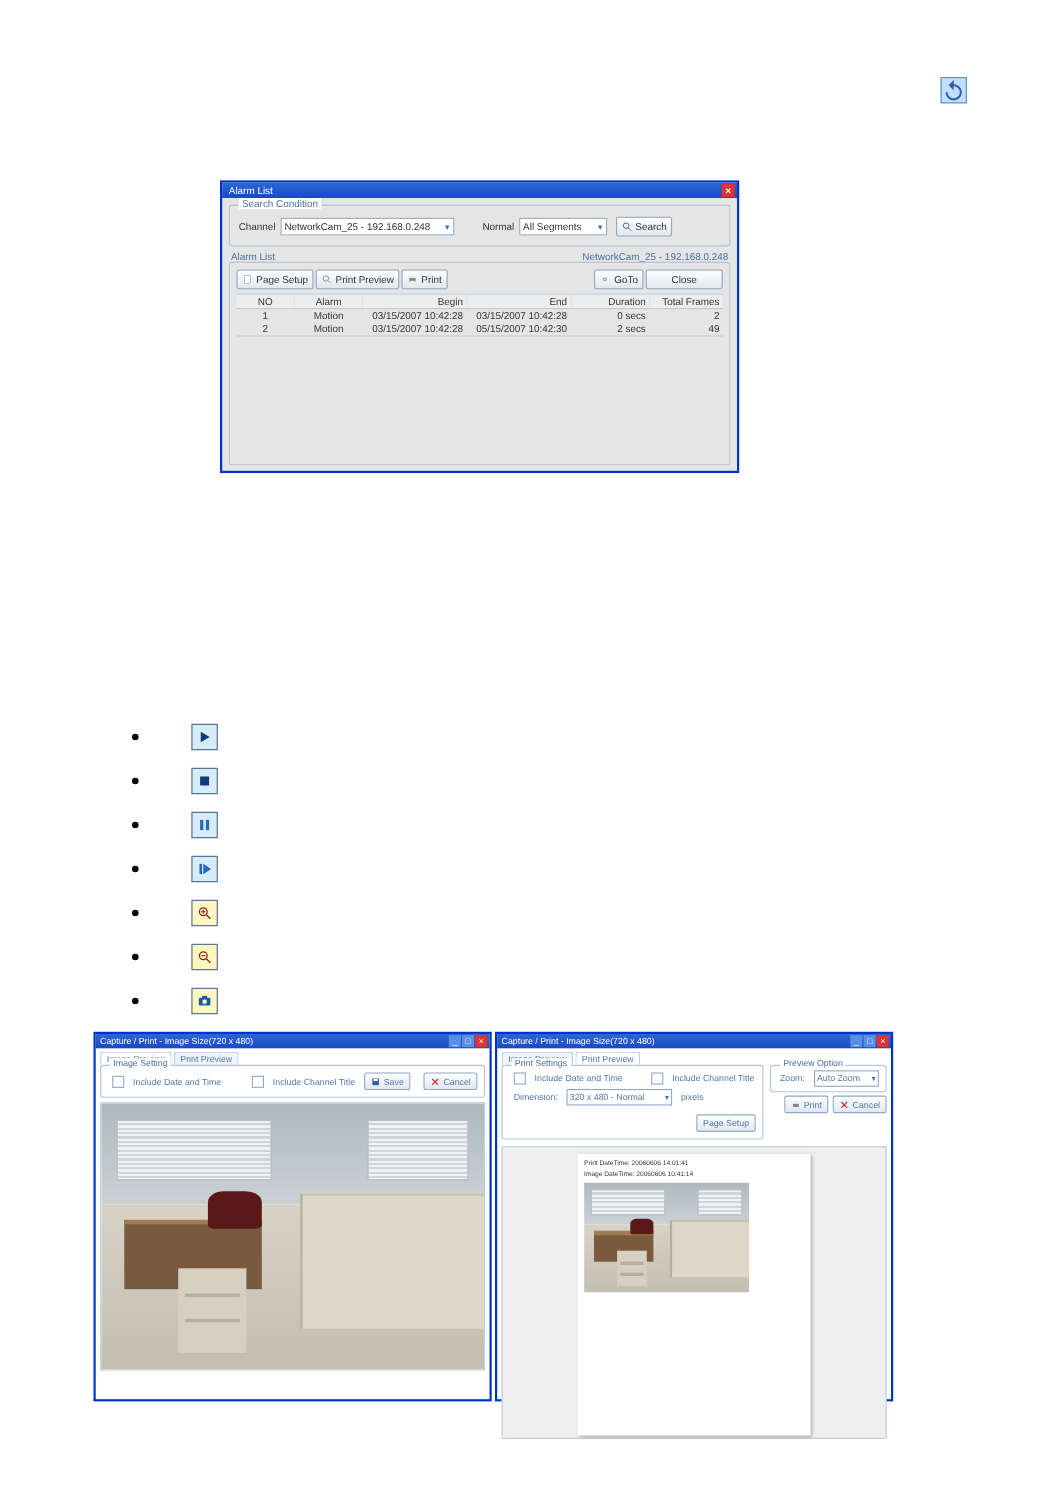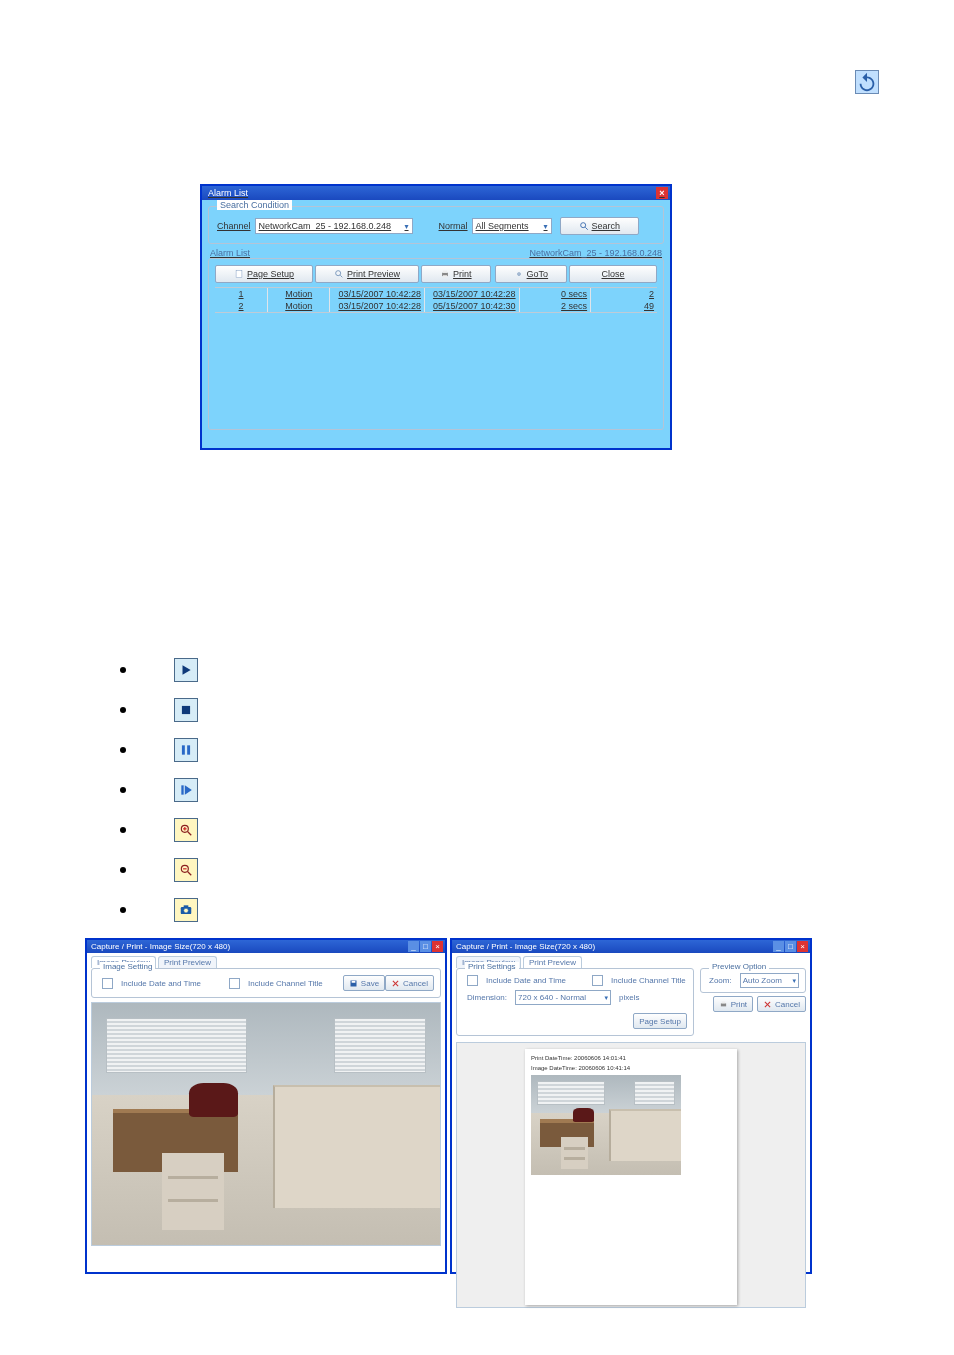--- a/index.html
+++ b/index.html
@@ -23,28 +23,27 @@
     height: 22px;
     background: #c0dffe;
     border: 1px solid #6a8bb5;
   }
   .page-icon svg { width: 100%; height: 100%; }
 
   
   .alarm-win {
     position: absolute;
     left: 200px;
-    top: 184px;
+    top: 164px;
     width: 468px;
     height: 262px;
     border: 2px solid #0033cc;
-    background: #7dd3fc;
+    background: #e5e5e5;
     font-size: 9px;
     color: #333;
-    text-decoration: underline;
   }
   .alarm-titlebar {
     height: 14px;
     background: linear-gradient(#2d66d6, #1a49bf);
     color: #fff;
     display: flex;
     align-items: center;
     justify-content: space-between;
     padding: 0 2px 0 6px;
   }
@@ -97,21 +96,21 @@
   .xp-btn {
     border: 1px solid #8fa8c6;
     border-radius: 2px;
     background: linear-gradient(#fefefe, #e0e8f0);
     height: 16px;
     display: flex;
     align-items: center;
     justify-content: center;
     gap: 3px;
     font-size: 9px;
-    padding: 0 18px;
+    padding: 0 4px;
     white-space: nowrap;
     text-align: center;
   }
   .xp-btn svg { width: 10px; height: 10px; }
 
   .al-header {
     display: flex;
     justify-content: space-between;
     color: #4a6fa0;
     margin: 2px 2px 0;
@@ -222,21 +221,21 @@
     padding: 6px 6px 6px 10px;
     position: relative;
   }
   .cap-fieldset .fieldset-legend { font-size: 8px; }
   .cap-row { display: flex; align-items: center; gap: 8px; flex-wrap: wrap; }
   .chk {
     width: 9px; height: 9px; display: inline-block;
     border: 1px solid #8fa8c6; background: #fff;
   }
   .cap-actions {
-    display: flex; gap: 0; margin-left: auto;
+    display: flex; gap: 12px; margin-left: auto;
   }
   .mini-btn {
     border: 1px solid #8fa8c6;
     border-radius: 2px;
     background: linear-gradient(#fefefe, #e0e8f0);
     height: 14px;
     display: flex; align-items: center; gap: 3px;
     padding: 0 5px; font-size: 8px;
   }
   .mini-btn svg { width: 9px; height: 9px; }
@@ -453,20 +452,28 @@
                   <path d="M8 12a4 4 0 0 1 4-4h1v2h-1a2 2 0 0 0 0 4h1v2h-1a4 4 0 0 1-4-4zm8 0a4 4 0 0 1-4 4h-1v-2h1a2 2 0 0 0 0-4h-1V8h1a4 4 0 0 1 4 4z" fill="#6a8bb5"></path>
                 </svg>
               <span>GoTo</span>
             </div>
             <div class="xp-btn" style="width:60px;justify-content:center">
               <span>Close</span>
             </div>
           </div>
 
           <div class="al-table">
+            <div class="al-thead">
+              <div class="al-th col-no">NO</div>
+              <div class="al-th col-alarm">Alarm</div>
+              <div class="al-th col-begin">Begin</div>
+              <div class="al-th col-end">End</div>
+              <div class="al-th col-dur">Duration</div>
+              <div class="al-th col-tf">Total Frames</div>
+            </div>
             <div class="al-row">
               <div class="al-td col-no">1</div>
               <div class="al-td col-alarm">Motion</div>
               <div class="al-td col-begin">03/15/2007 10:42:28</div>
               <div class="al-td col-end">03/15/2007 10:42:28</div>
               <div class="al-td col-dur">0 secs</div>
               <div class="al-td col-tf">2</div>
             </div>
             <div class="al-row">
               <div class="al-td col-no">2</div>
@@ -624,21 +631,21 @@
         <div class="cap-row" style="margin-bottom:4px;">
           <span class="chk"></span>
           <span>Include Date and Time</span>
           <span style="width:10px"></span>
           <span class="chk"></span>
           <span>Include Channel Title</span>
         </div>
         <div class="cap-row">
           <span>Dimension:</span>
           <span class="mini-select" style="width:90px">
-            <span>720 x 640 - Normal</span>
+            <span>320 x 480 - Normal</span>
               <span style="color:#3a6fb5;font-size:7px">▾</span>
           </span>
           <span>pixels</span>
           <div class="mini-btn" style="margin-left:auto">
             <span>Page Setup</span>
           </div>
         </div>
       </div>
 
       <div style="flex:1">

